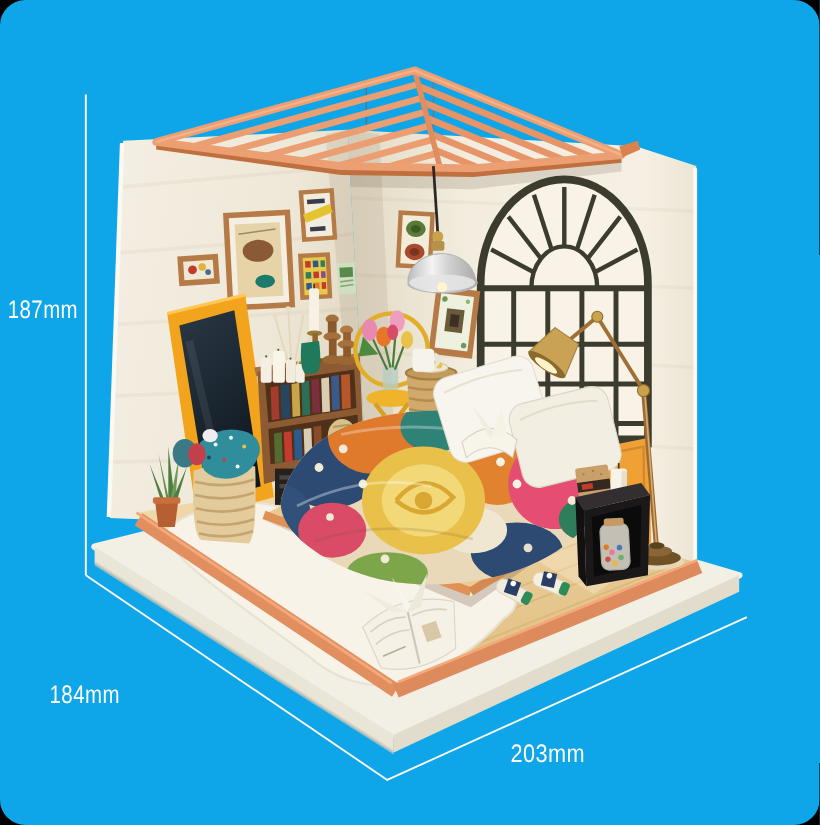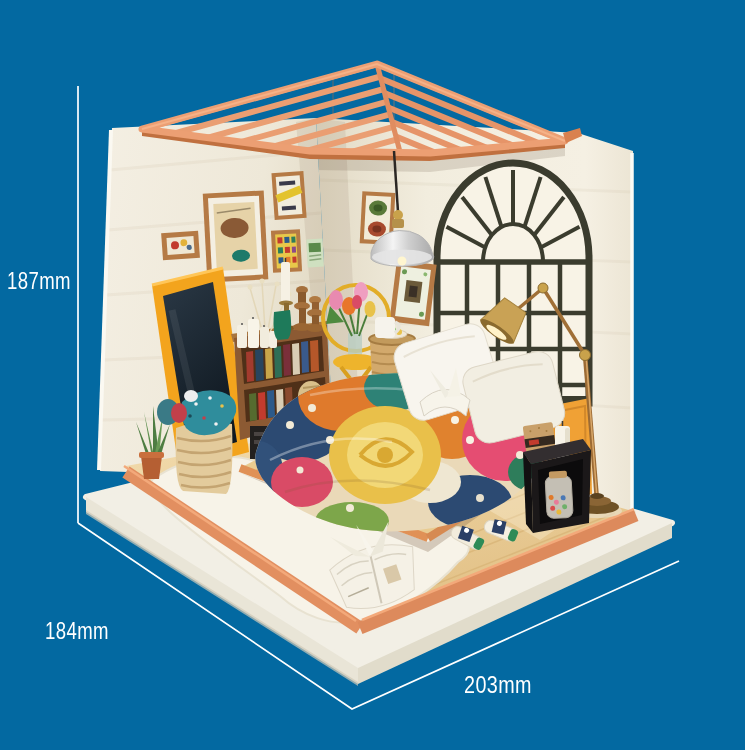--- a/index.html
+++ b/index.html
@@ -1,17 +1,17 @@
 <!DOCTYPE html>
 <html><head>
 <meta charset="utf-8">
 <style>
   html,body{margin:0;padding:0;background:#000;}
-  .stage{position:relative;width:745px;height:750px;background:#0369a1;overflow:hidden;
-         font-family:"Liberation Sans",sans-serif;}
+  .stage{position:relative;width:745px;height:750px;background:#0ea5e9;overflow:hidden;
+         font-family:"Liberation Sans",sans-serif;border-radius:23px;}
   svg{display:block}
   .dim-label{fill:#ffffff;font-family:"Liberation Sans",sans-serif;font-size:23px;letter-spacing:.5px;}
 </style>
 </head>
 <body>
 
 <div class="stage">
 <svg width="745" height="750" viewBox="0 0 745 750">
   <defs>
     <linearGradient id="wallL" x1="0" y1="0" x2="1" y2="0.25">

